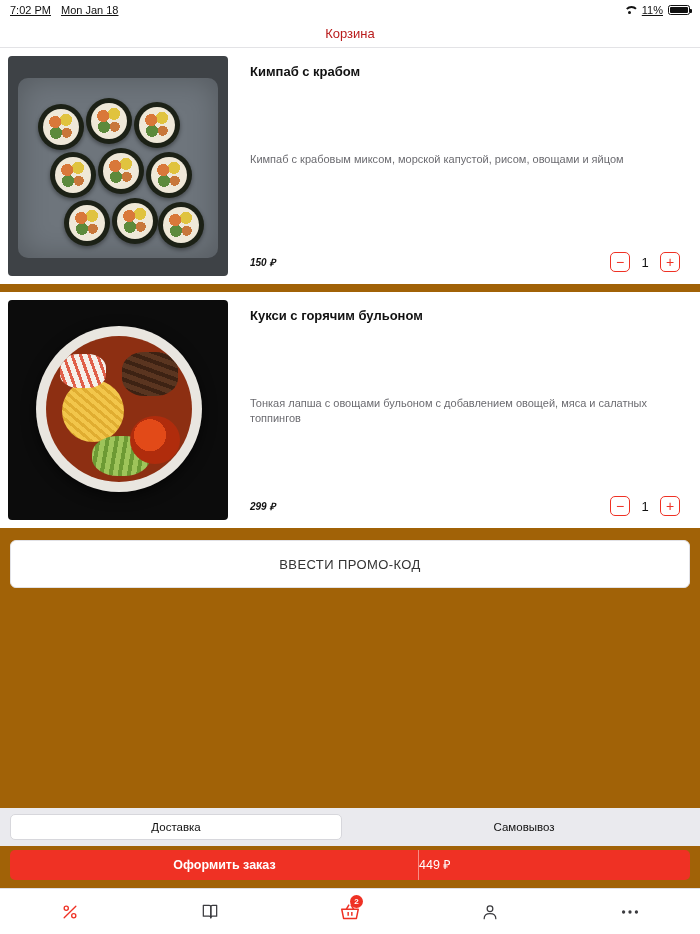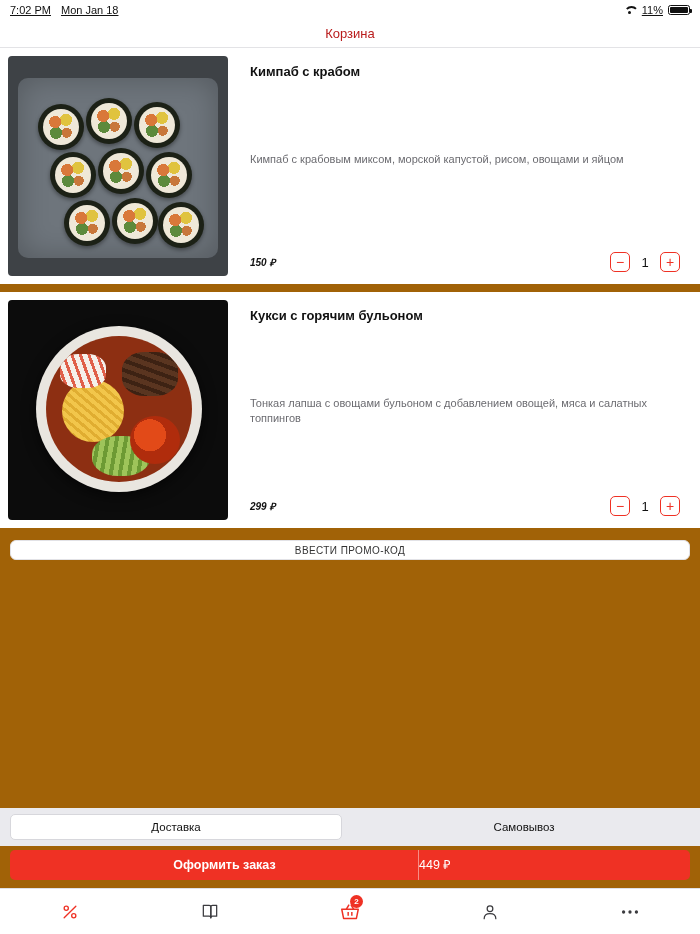--- a/index.html
+++ b/index.html
@@ -116,23 +116,23 @@
   .qty {
     width: 30px; text-align: center;
     font-size: 13px; color: #111;
   }
 
   .promo {
     background: #ffffff;
     border: 1px solid #e2e2e6;
     border-radius: 6px;
     margin: 4px 10px 17px 10px;
-    height: 20px;
-    display: flex; align-items: center; justify-content: center;
-    font-size: 10px; color: #333; letter-spacing: 0.4px;
+    height: 48px;
+    display: flex; align-items: center; justify-content: center;
+    font-size: 13px; color: #333; letter-spacing: 0.4px;
   }
 
   .spacer { flex: 1 1 auto; }
 
   
   .delivery-toggle {
     display: flex;
     background: #eaeaee;
     padding: 6px 10px;
     gap: 16px;

